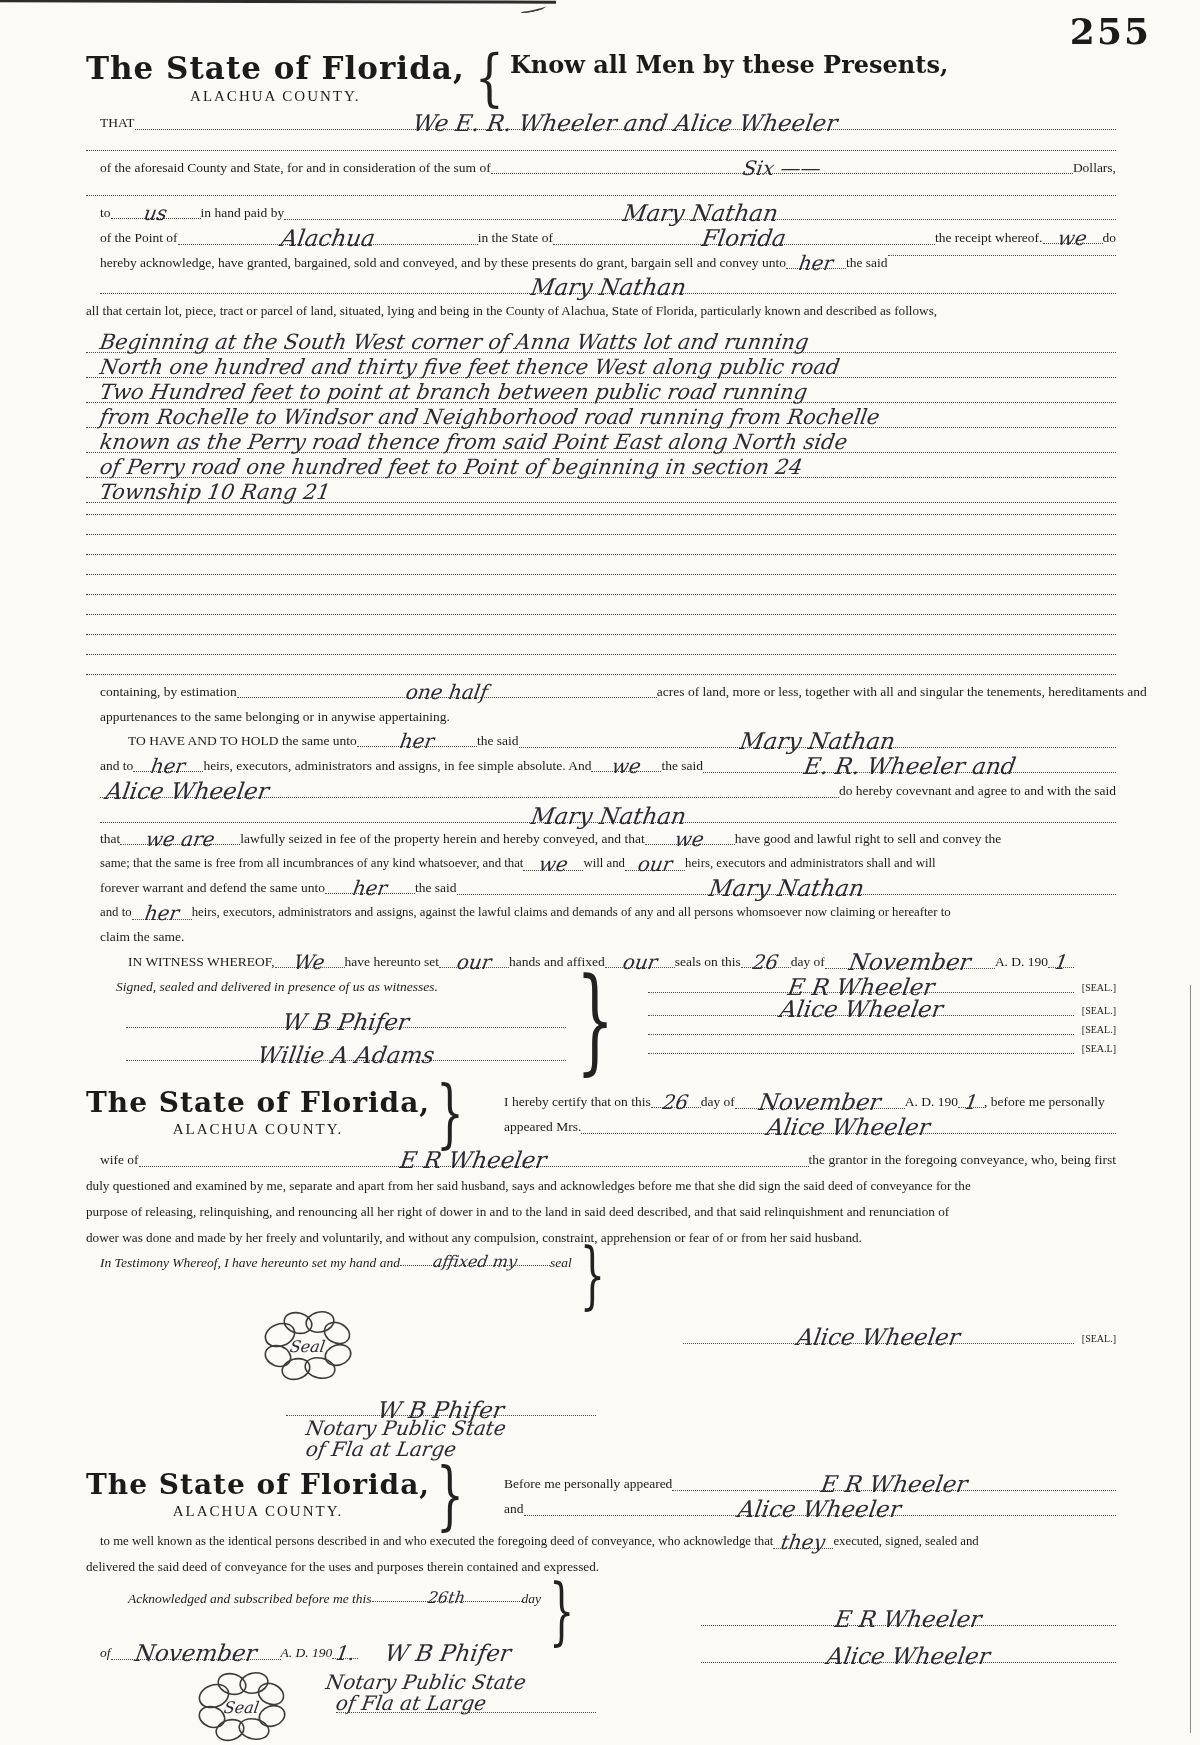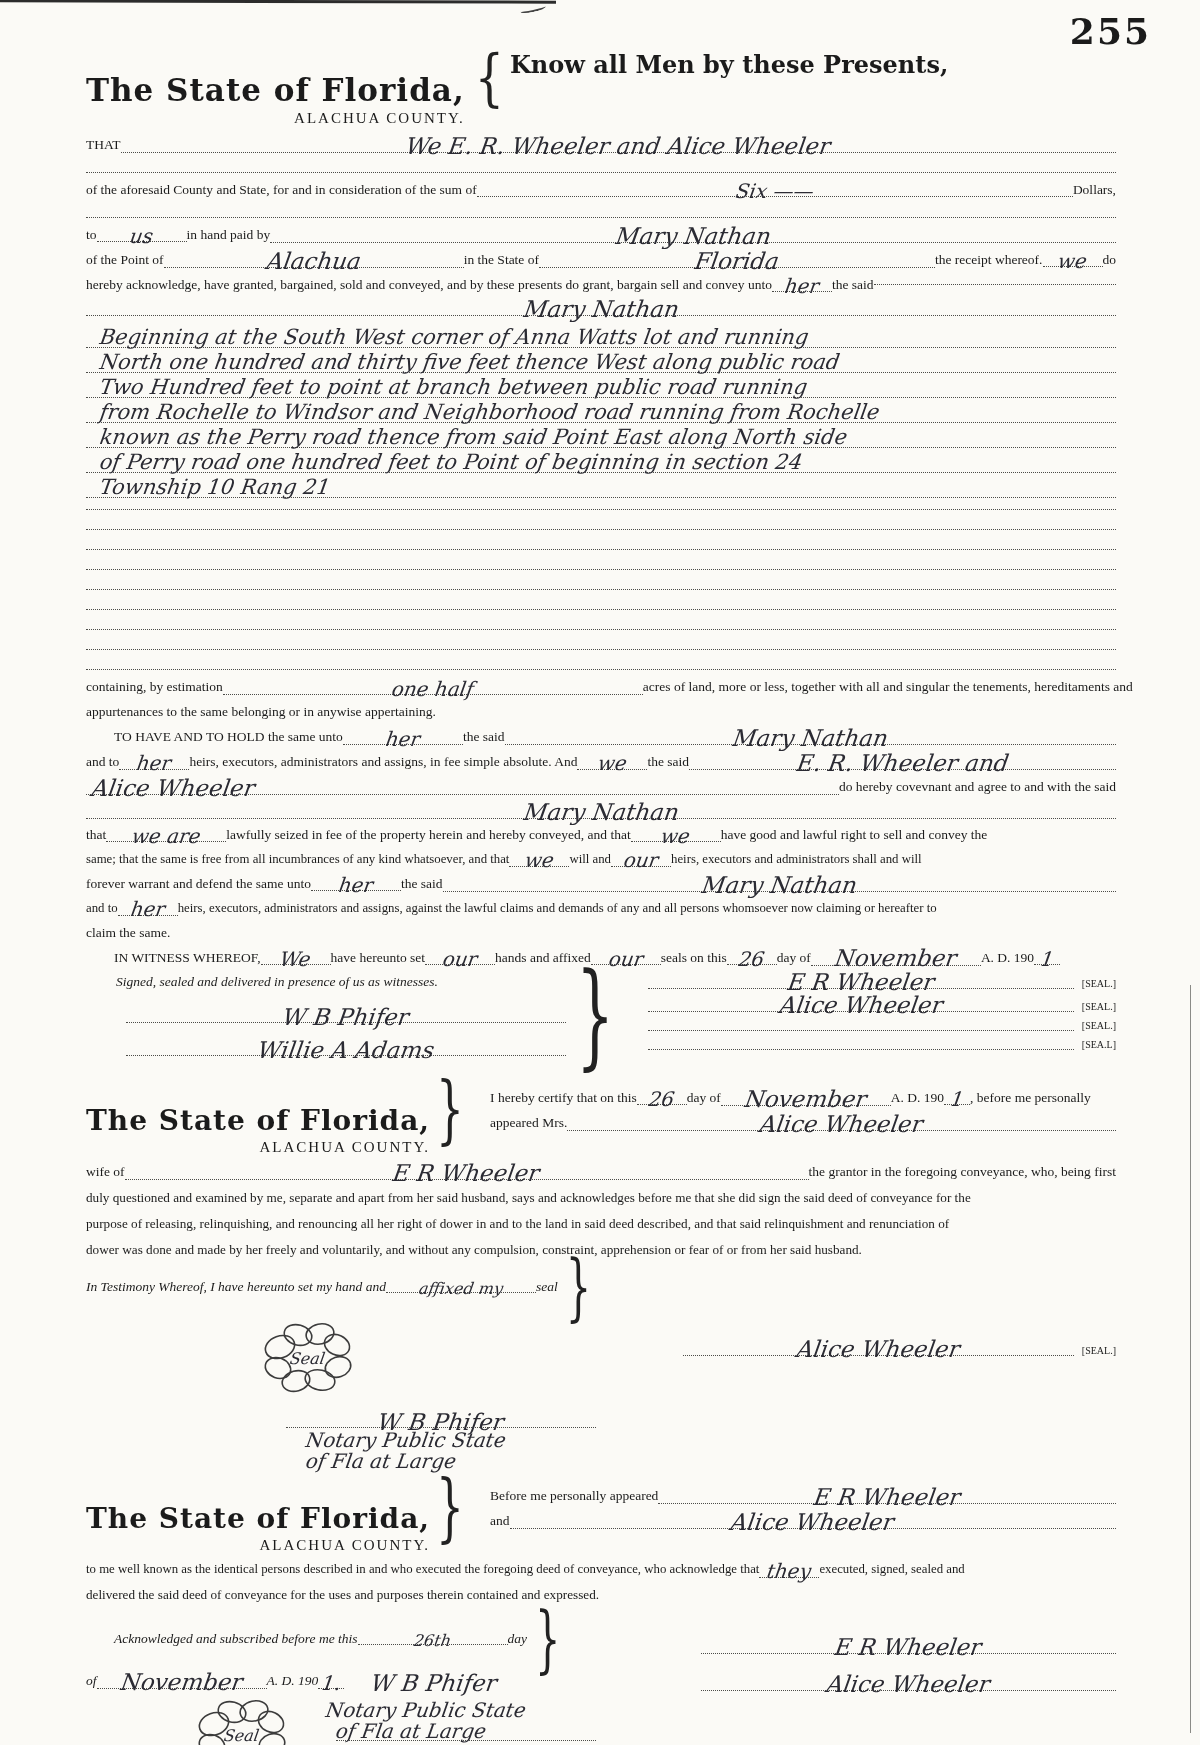--- a/index.html
+++ b/index.html
@@ -9,31 +9,31 @@
     background:#fbfaf6; color:#1b1b1b; overflow:hidden;
     padding:10px 84px 16px 86px;
   }
   .artifact { position:absolute; top:0; left:0; width:556px; height:3px; background:#2c2c2c; transform:rotate(.15deg); }
   .artifact2 { position:absolute; top:6px; left:520px; width:26px; height:6px; border-bottom:2px solid #444; border-radius:50%; transform:rotate(-12deg);}
   .edge-line { position:absolute; right:9px; top:985px; bottom:12px; width:1px; background:#8a8a86; }
   .page-number { position:absolute; top:10px; right:49px; font-size:36px; font-weight:bold; letter-spacing:2px; font-family:"DejaVu Serif", serif; }
 
   
   .hdr1 { display:flex; align-items:flex-start; margin-top:40px; margin-bottom:10px; }
-  .state-title { font-family:"DejaVu Serif", serif; font-weight:bold; font-size:31px; letter-spacing:1px; white-space:nowrap;margin-top:22px; }
-  .county-line { font-size:15px; letter-spacing:2px; text-align:right; margin-top:2px; }
+  .state-title { font-family:"DejaVu Serif", serif; font-weight:bold; font-size:31px; letter-spacing:1px; white-space:nowrap; }
+  .county-line { font-size:15px; letter-spacing:2px; text-align:center; margin-top:2px; }
   .presents { font-family:"DejaVu Serif", serif; font-weight:bold; font-size:24px; white-space:nowrap; }
   .brace { font-family:"DejaVu Serif", serif; color:#222; display:inline-block; line-height:1; }
   .brace.hdr { font-size:46px; transform:scaleY(1.35); margin:4px 6px 0 10px; }
   .brace.sec { font-size:44px; transform:scaleY(1.7); margin:6px 4px 0 6px; }
   .brace.wit { font-size:60px; transform:scaleY(1.9); margin:14px 0 0 6px; }
   .brace.sm { font-size:40px; transform:scaleY(1.8); margin-left:8px; }
 
   
-  .line { display:flex; align-items:center; margin-bottom:8px; font-size:13.5px; line-height:1.25; }
+  .line { display:flex; align-items:flex-start; margin-bottom:8px; font-size:13.5px; line-height:1.25;margin-left:14px; }
   .line.tight { font-size:12.8px; }
   .p { white-space:nowrap; }
   .it { font-style:italic; }
   .indent { padding-left:28px; }
   .fill { border-bottom:1.5px dotted #4c4c48; flex:1 1 auto; min-width:22px; text-align:center; line-height:.6; }
   .fill.left { text-align:left; padding-left:6px; }
   .w26{flex:0 0 26px;} .w50{flex:0 0 50px;} .w60{flex:0 0 60px;} .w70{flex:0 0 70px;}
   .w90{flex:0 0 90px;} .w120{flex:0 0 120px;} .w150{flex:0 0 150px;} .w170{flex:0 0 170px;}
   .w180{flex:0 0 180px;} .w300{flex:0 0 300px;} .w420{flex:0 0 420px;}
   .hw { font-family:"DejaVu Serif", serif; font-style:italic; color:#2b2b33;
@@ -124,20 +124,21 @@
   <div class="line">
     <span class="p">hereby acknowledge, have granted, bargained, sold and conveyed, and by these presents do grant, bargain sell and convey unto</span>
     <span class="fill w60"><span class="hw">her</span></span>
     <span class="p">the said</span>
     <span class="fill"></span>
   </div>
   <div class="line">
     <span class="fill"><span class="hw lg">Mary Nathan</span></span>
   </div>
 
+  <div class="para">all that certain lot, piece, tract or parcel of land, situated, lying and being in the County of Alachua, State of Florida, particularly known and described as follows,</div>
 
   <div class="ruled"><span class="hw">Beginning at the South West corner of Anna Watts lot and running</span></div>
   <div class="ruled"><span class="hw">North one hundred and thirty five feet thence West along public road</span></div>
   <div class="ruled"><span class="hw">Two Hundred feet to point at branch between public road running</span></div>
   <div class="ruled"><span class="hw">from Rochelle to Windsor and Neighborhood road running from Rochelle</span></div>
   <div class="ruled"><span class="hw">known as the Perry road thence from said Point East along North side</span></div>
   <div class="ruled"><span class="hw">of Perry road one hundred feet to Point of beginning in section 24</span></div>
   <div class="ruled"><span class="hw">Township 10 Rang 21</span></div>
 
   <div class="blank"></div>

